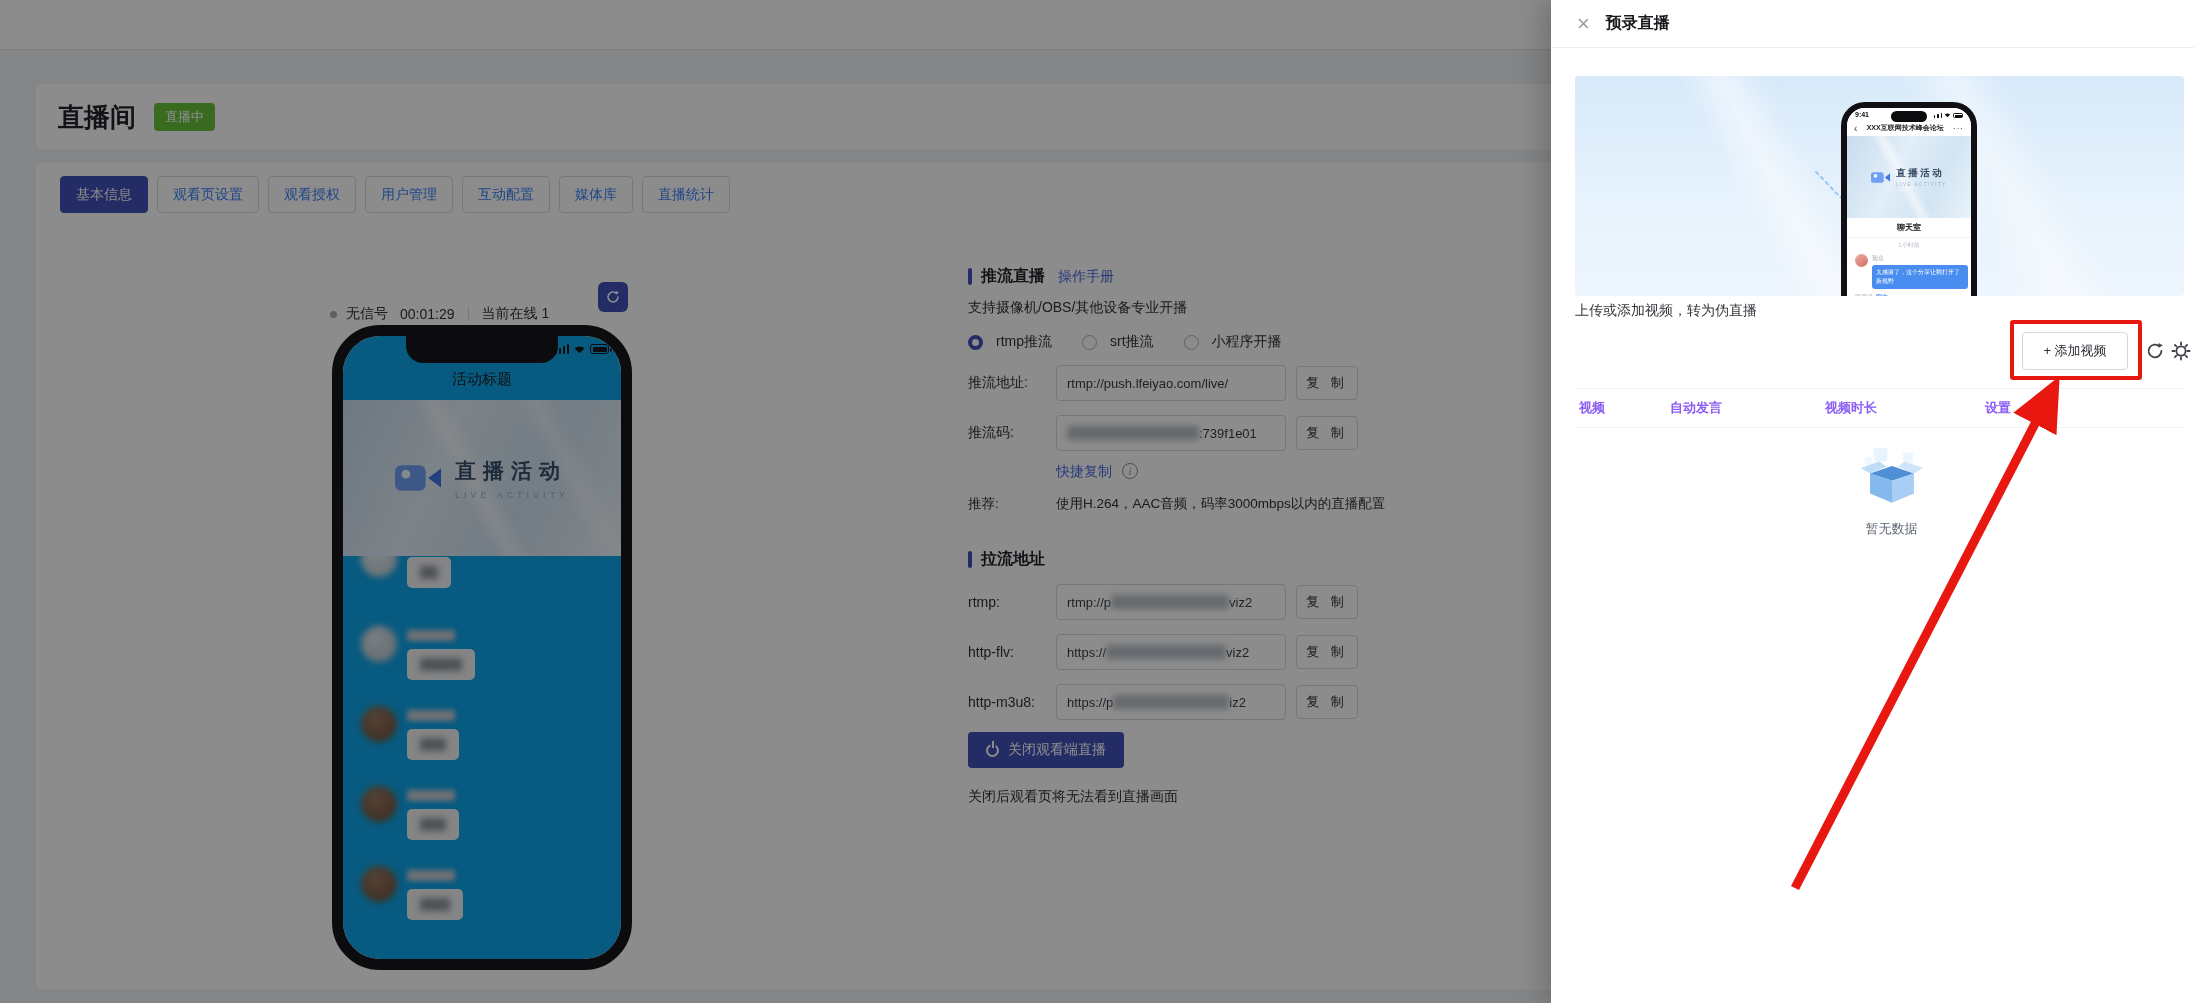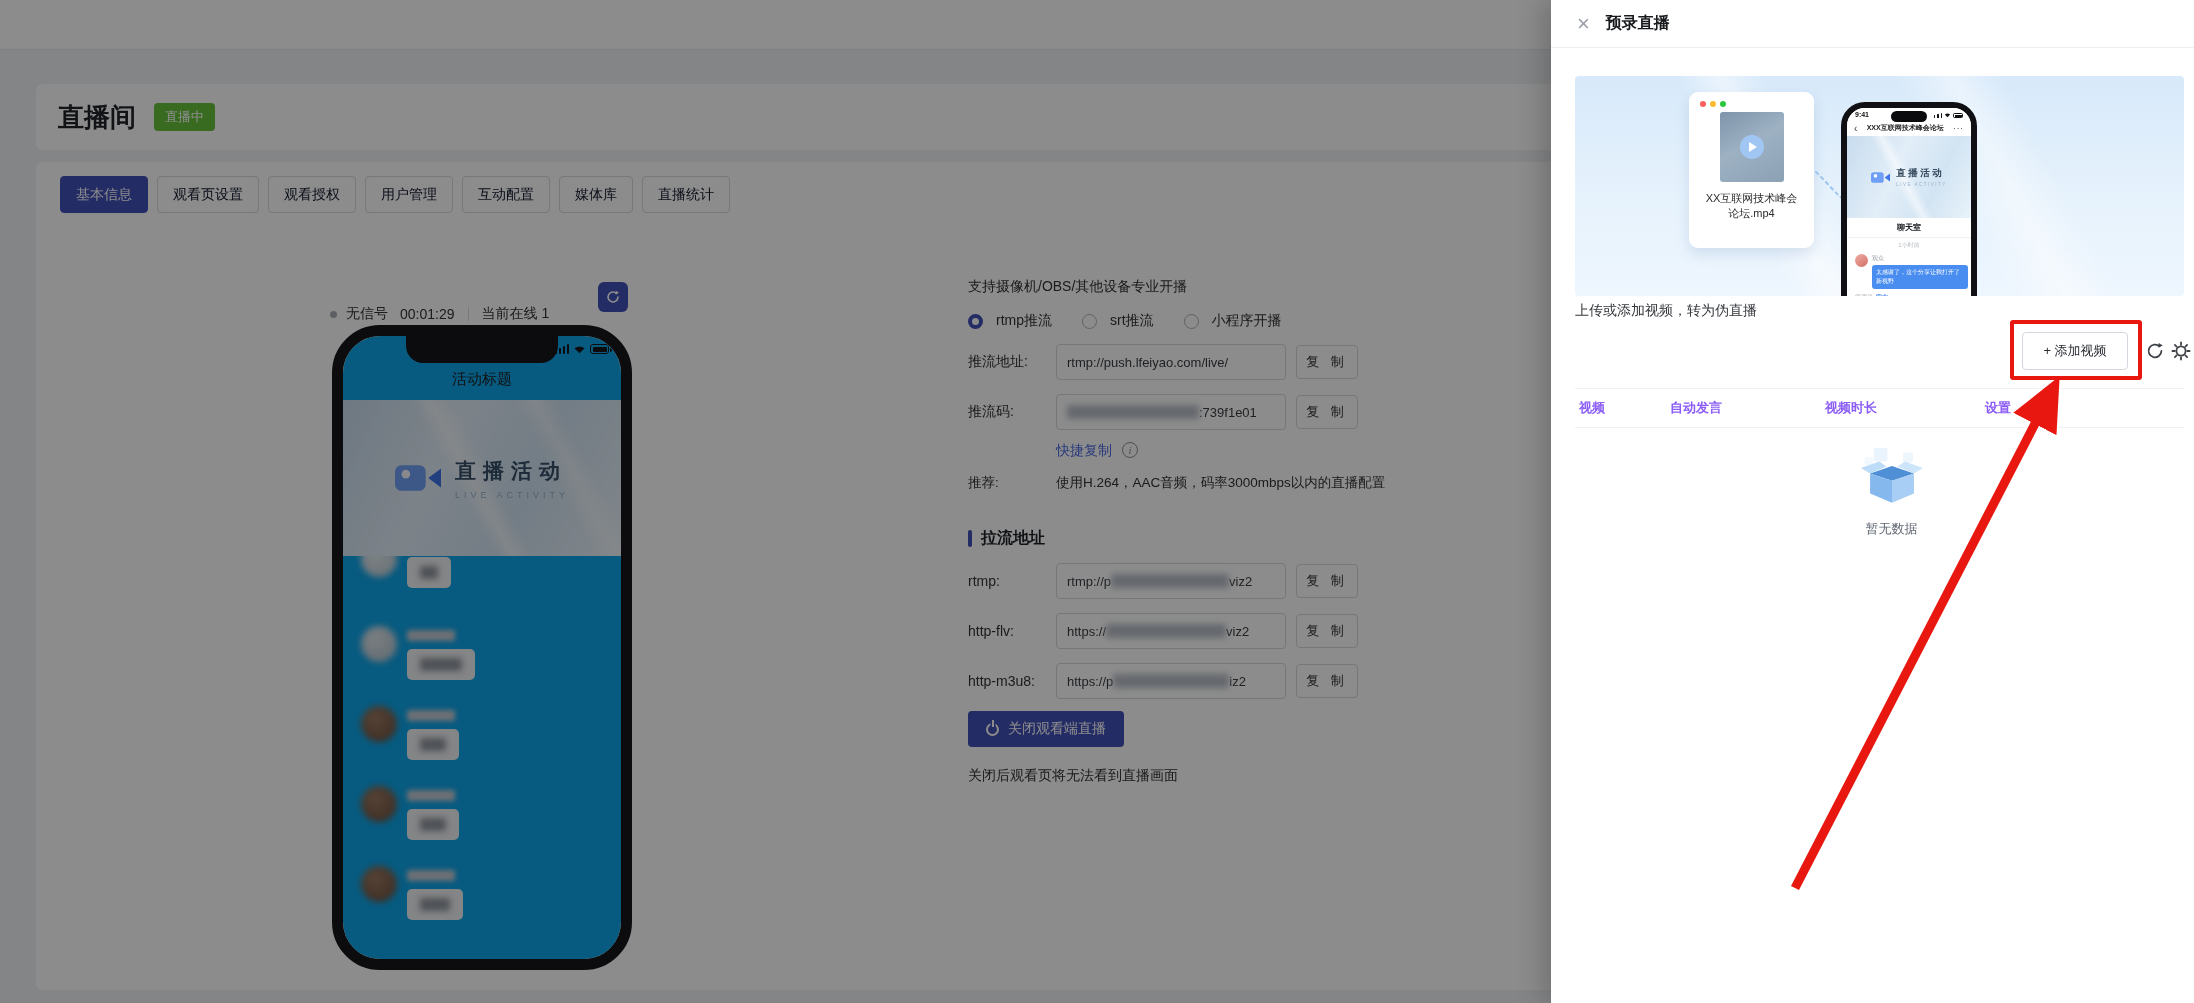--- a/index.html
+++ b/index.html
@@ -9,21 +9,21 @@
 
   
   .main-page { position:absolute; inset:0; background:#f0f2f5; }
   .top-header { position:absolute; left:0; top:0; width:2194px; height:50px; background:#fff; border-bottom:1px solid #e7e8ec; }
   .title-card { position:absolute; left:36px; top:84px; width:2122px; height:66px; background:#fff; border-radius:6px; display:flex; align-items:center; padding-left:22px; }
   .page-title { font-size:26px; font-weight:700; color:#1f2329; }
   .live-badge { margin-left:18px; background:#67c23a; color:#fff; font-size:13px; padding:5px 11px; border-radius:4px; }
   .content-card { position:absolute; left:36px; top:162px; width:2122px; height:828px; background:#fff; border-radius:6px; }
 
   .tabs { position:absolute; left:24px; top:14px; display:flex; gap:9px; }
-  .tab { height:37px; line-height:35px; padding:0 15px; border:1px solid #d8dade; border-radius:4px; background:#fff; font-size:14px; color:#0f172a; cursor:pointer; }
+  .tab { height:37px; line-height:35px; padding:0 15px; border:1px solid #d8dade; border-radius:4px; background:#fff; font-size:14px; color:#3b82f6; cursor:pointer; }
   .tab.active { background:#4150b8; border-color:#4150b8; color:#fff; }
 
   .status-row { position:absolute; left:294px; top:120px; height:30px; display:flex; align-items:center; font-size:14px; color:#333;margin-top:17px; }
   .status-dot { width:7px; height:7px; border-radius:50%; background:#a9aeb6; margin-right:9px; }
   .status-timer { margin-left:12px; }
   .status-div { width:1px; height:14px; background:#dcdfe3; margin:0 13px; }
   .refresh-btn { position:absolute; left:562px; top:120px; width:30px; height:30px; background:#4150b8; border-radius:6px; display:flex; align-items:center; justify-content:center; color:#fff; cursor:pointer; }
 
   
   .phone { position:absolute; left:296px; top:163px; width:300px; height:645px; border:11px solid #17171a; border-radius:48px; background:#fff; overflow:hidden; }
@@ -254,20 +254,25 @@
                 <div class="chatname"></div>
                 <div class="chatbub">
                   <i style="width:30px"></i>
                 </div>
               </div>
           </div>
         </div>
       </div>
 
       <div class="col">
+        <div class="sec-title">
+          <span class="sec-bar"></span>
+          <span class="sec-text">推流直播</span>
+          <span class="sec-link">操作手册</span>
+        </div>
         <div class="subtitle">支持摄像机/OBS/其他设备专业开播</div>
 
         <div class="radios">
           <span class="radio checked">
               <span class="rdot"></span>
               <span>rtmp推流</span>
             </span>
           <span class="radio">
               <span class="rdot"></span>
               <span>srt推流</span>
@@ -346,36 +351,20 @@
 
   <div class="dim"></div>
 
   <div class="drawer">
     <div class="d-header">
       <span class="d-close">×</span>
       <span class="d-title">预录直播</span>
     </div>
 
     <div class="d-banner">
-      <div class="vcard">
-        <div class="vdots">
-          <i style="background:#fc605c"></i>
-            <i style="background:#febc2e"></i>
-            <i style="background:#2ac840"></i>
-        </div>
-        <div class="vthumb">
-          <span class="vplay">
-              <i></i>
-            </span>
-        </div>
-        <div class="vname">
-          <div>XX互联网技术峰会</div>
-          <div>论坛.mp4</div>
-        </div>
-      </div>
 
       <svg class="dash-arrow" width="58" height="54" viewBox="0 0 58 54">
         <path d="M3 8 C 22 26, 30 42, 50 42" fill="none" stroke="#9cc6ef" stroke-width="2" stroke-dasharray="3 4" stroke-linecap="round"></path>
         <path d="M50 42 l-6 -4 m6 4 l-6 3" fill="none" stroke="#9cc6ef" stroke-width="2" stroke-linecap="round"></path>
       </svg>
 
       <div class="mini-phone">
         <div class="mp-in">
           <div class="mp-status">
             <span class="mp-time">9:41</span>

